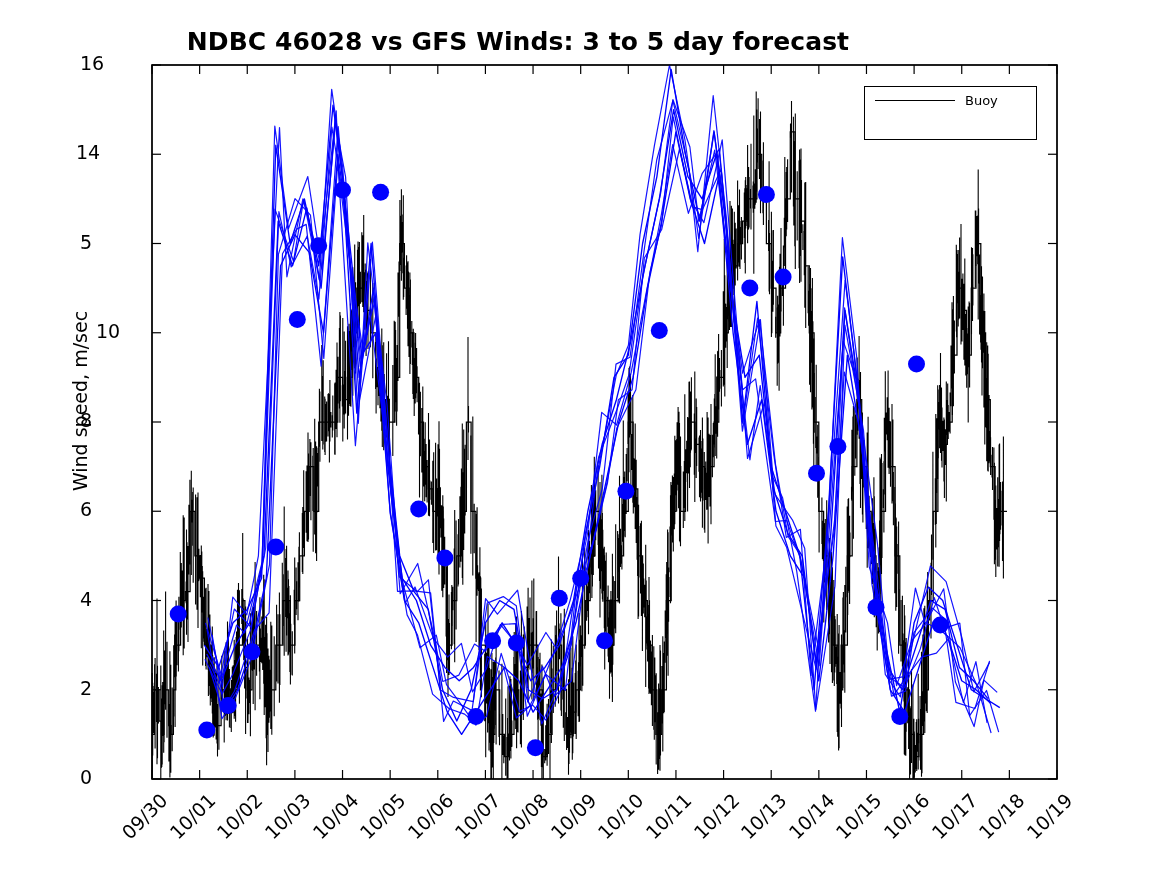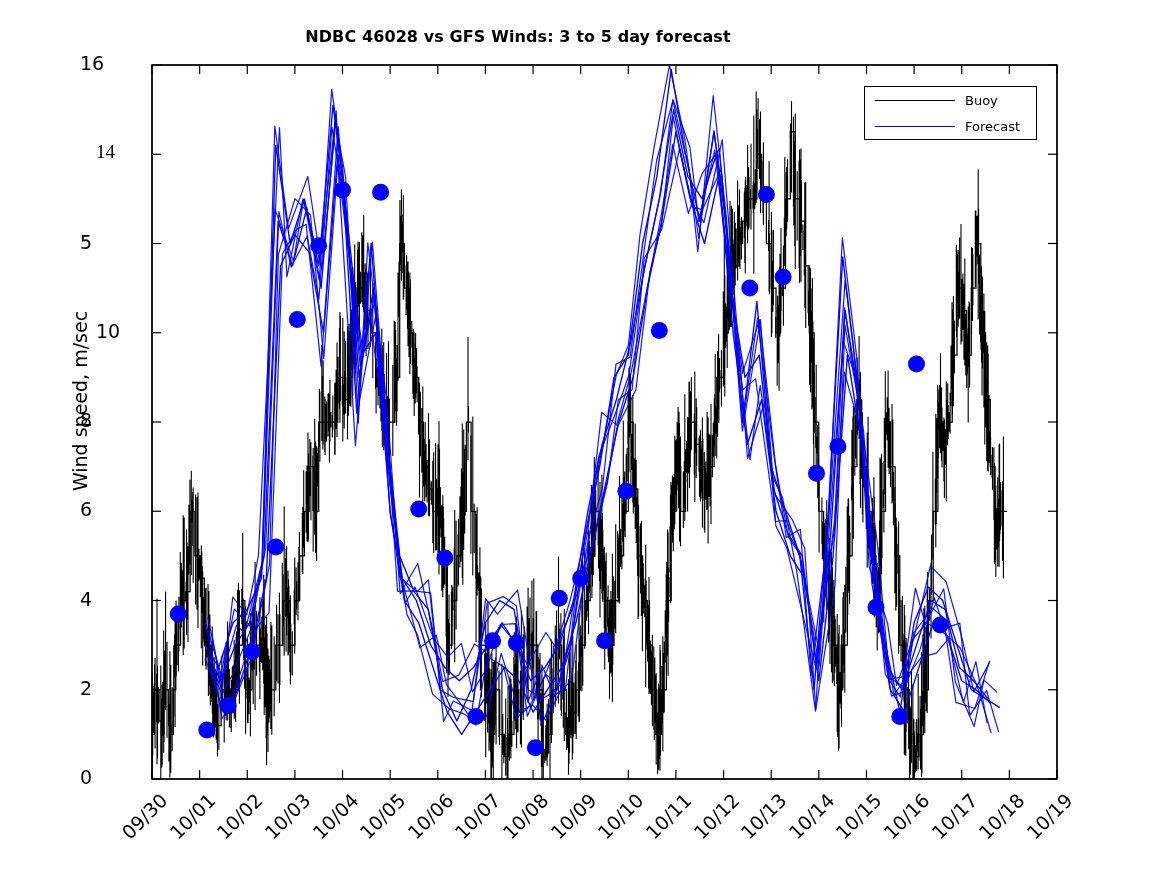--- a/index.html
+++ b/index.html
@@ -5,21 +5,21 @@
   html,body{margin:0;padding:0;}
   body{
     width:1167px;height:875px;background:#ffffff;
     font-family:"DejaVu Sans","Liberation Sans",sans-serif;
     overflow:hidden;position:relative;
   }
   #figure{position:absolute;left:0;top:0;width:1167px;height:875px;}
   #plot-svg{position:absolute;left:0;top:0;}
   .chart-title{
     position:absolute;left:0;top:27px;width:1036px;text-align:center;
-    font-size:16px;font-weight:bold;color:#000;letter-spacing:0.1px;
+    font-size:25px;font-weight:bold;color:#000;letter-spacing:0.1px;
   }
   .ylabel{
     position:absolute;left:-30px;top:390px;width:220px;text-align:center;
     transform:rotate(-90deg);transform-origin:center center;
     font-size:19px;color:#000;
   }
   .ytick{
     position:absolute;text-align:left;width:60px;font-size:19px;color:#000;
   }
   .xtick{
@@ -49,21 +49,21 @@
   <div class="ylabel">Wind speed, m/sec</div>
 
   <div id="ytick-container">
       <div class="ytick" style="left: 80px; top: 766px;">0</div>
       <div class="ytick" style="left: 80px; top: 676.75px;">2</div>
       <div class="ytick" style="left: 80px; top: 587.5px;">4</div>
       <div class="ytick" style="left: 80px; top: 498.25px;">6</div>
       <div class="ytick" style="left: 80px; top: 409px;">8</div>
       <div class="ytick" style="left: 96px; top: 319.75px;">10</div>
       <div class="ytick" style="left: 80px; top: 230.5px;">5</div>
-      <div class="ytick" style="left: 96px; top: 141.25px; font-family: Liberation Serif, serif;">14</div>
+      <div class="ytick" style="left: 76px; top: 141.25px;">14</div>
       <div class="ytick" style="left: 80px; top: 52px;">16</div>
     </div>
   <div id="xtick-container">
       <div class="xtick" style="left: 66px; top: 789px; width: 90px;">09/30</div>
       <div class="xtick" style="left: 113.632px; top: 789px; width: 90px;">10/01</div>
       <div class="xtick" style="left: 161.263px; top: 789px; width: 90px;">10/02</div>
       <div class="xtick" style="left: 208.895px; top: 789px; width: 90px;">10/03</div>
       <div class="xtick" style="left: 256.526px; top: 789px; width: 90px;">10/04</div>
       <div class="xtick" style="left: 304.158px; top: 789px; width: 90px;">10/05</div>
       <div class="xtick" style="left: 351.789px; top: 789px; width: 90px;">10/06</div>
@@ -185,19 +185,15 @@
         <circle cx="940.3" cy="625.0" r="8.5" fill="#0000ff" stroke="none"></circle>
         <rect x="152" y="65" width="905" height="714" fill="none" stroke="#000" stroke-width="1.3"></rect>
       </g>
   </svg>
 
   <div class="legend-box">
     <div class="legend-row" style="top:0px;">
       <span class="legend-line"></span>
       <span class="legend-text">Buoy</span>
     </div>
-    <div class="legend-row" style="top:26px;">
-      <span class="legend-line blue"></span>
-      <span class="legend-text">Forecast</span>
-    </div>
   </div>
 
 </div>
 
 </body></html>

